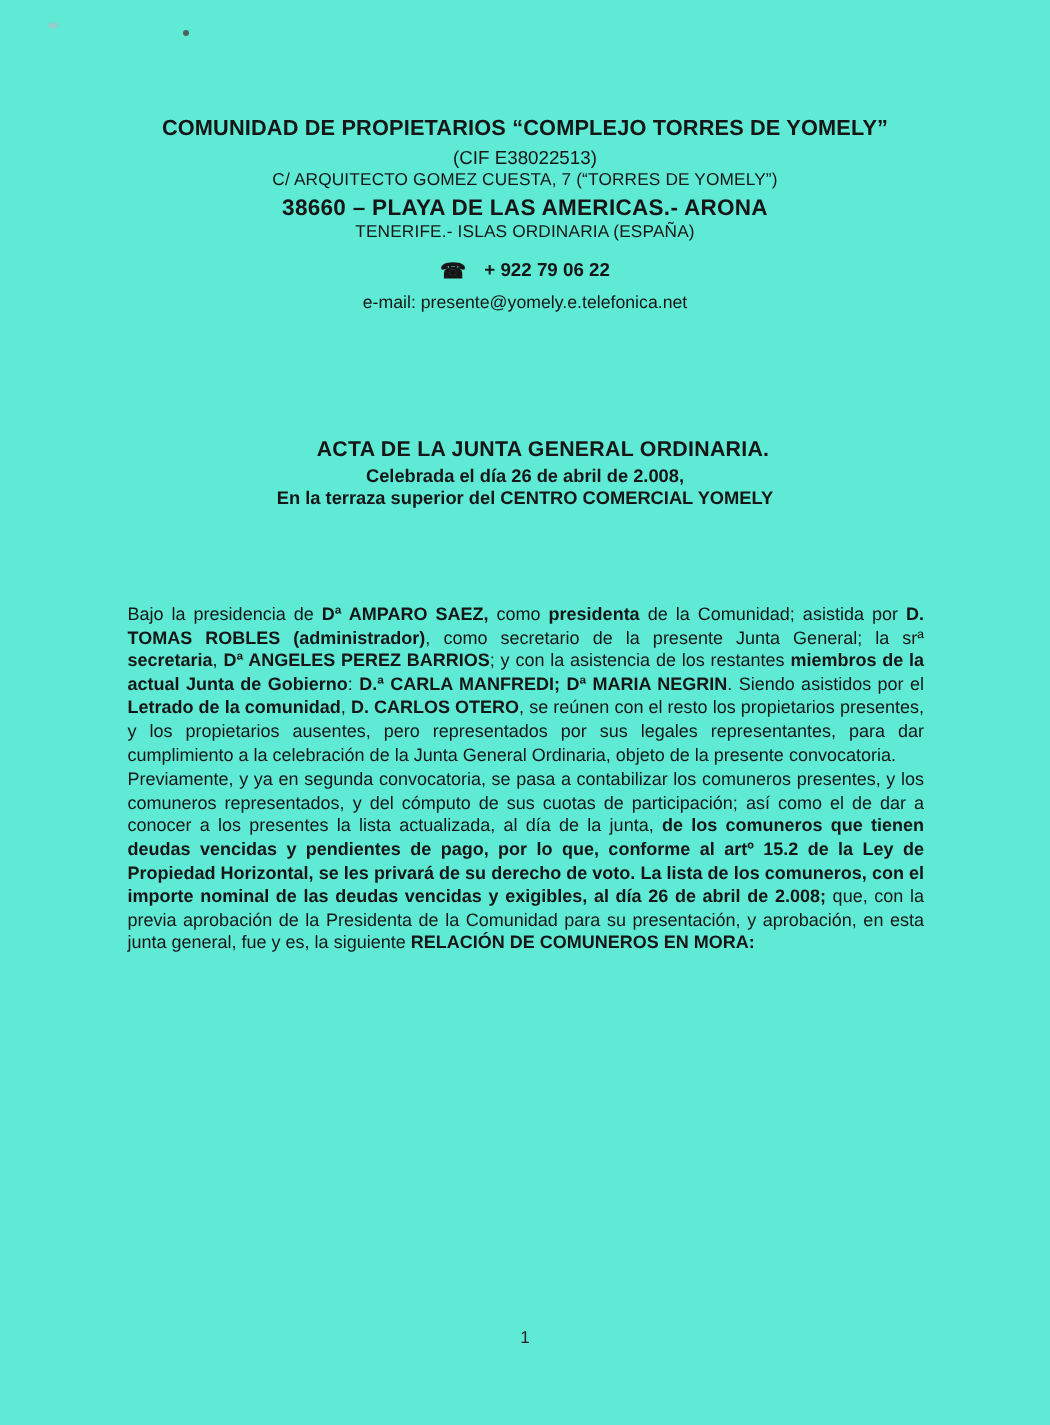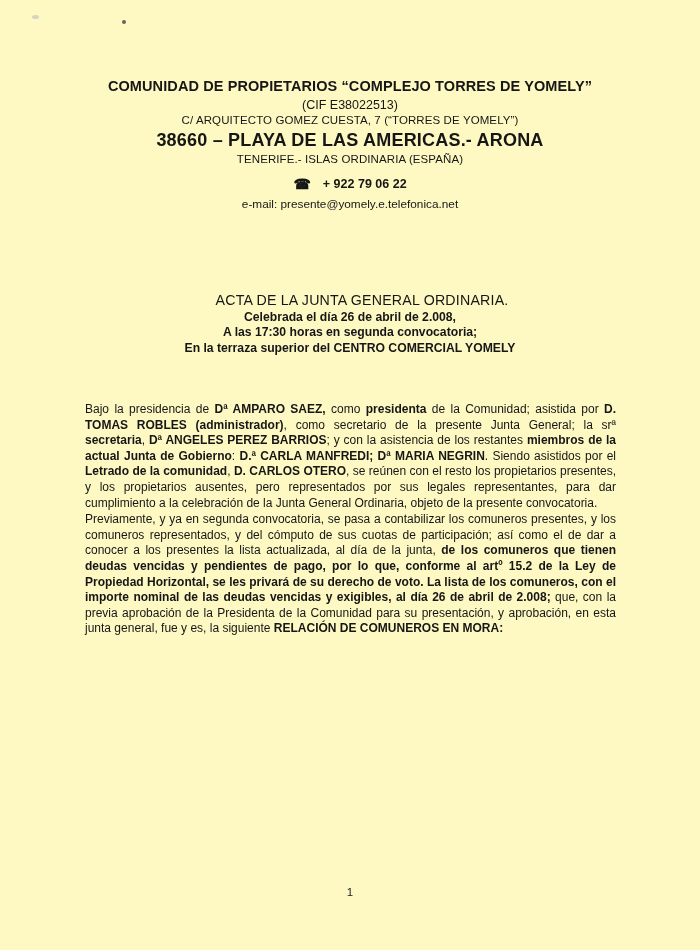--- a/index.html
+++ b/index.html
@@ -5,21 +5,21 @@
   html, body {
     margin: 0;
     padding: 0;
     background: #e8e8e8;
   }
   .page {
     position: relative;
     width: 700px;
     height: 950px;
     margin: 0 auto;
-    background: #fef9c3;
+    background: #5eead4;
     color: #161616;
     font-family: "Liberation Sans", sans-serif;
     overflow: hidden;
   }
 
   
   .speck-a {
     position: absolute; left: 122px; top: 20px;
     width: 4px; height: 4px; border-radius: 50%;
     background: #4a4a4a; opacity: .85;
@@ -31,31 +31,31 @@
   }
 
   
   .letterhead {
     position: absolute; top: 78px; left: 0; right: 0;
     text-align: center; line-height: 1.16;
   }
   .org-name  { font-size: 14.5px; font-weight: bold; letter-spacing: .1px; }
   .cif       { font-size: 12.5px; font-weight: normal; margin-top: 3px; }
   .addr      { font-size: 11.5px; margin-top: 2px; letter-spacing: .1px; }
-  .addr-bold { font-size: 18px; font-weight: bold; margin-top: 2px; letter-spacing: .2px; }
+  .addr-bold { font-size: 15px; font-weight: bold; margin-top: 2px; letter-spacing: .2px; }
   .phone-line { font-size: 12.5px; font-weight: bold; margin-top: 10px; }
   .phone-line .tel-glyph { font-size: 14px; margin-right: 12px; vertical-align: -1px; }
   .email-line { font-size: 11.8px; margin-top: 6px; }
 
   
   .title-block {
     position: absolute; top: 293px; left: 0; right: 0;
     text-align: center; line-height: 1.0;
   }
-  .doc-title { font-size: 14.2px; font-weight: normal; letter-spacing: .2px; margin-left: 24px; }
+  .doc-title { font-size: 14.2px; font-weight: bold; letter-spacing: .2px; margin-left: 24px; }
   .doc-sub   { font-size: 12.2px; font-weight: bold; margin-top: 3.5px; }
 
   
   .body-text {
     position: absolute; top: 402px; left: 85px; width: 531px;
     font-size: 12px; line-height: 15.6px;
     text-align: justify;
   }
   .para { margin: 0; }
   .para + .para { margin-top: 1px; }
@@ -83,21 +83,20 @@
     <div class="addr">TENERIFE.- ISLAS ORDINARIA (ESPAÑA)</div>
     <div class="phone-line">
       <span class="tel-glyph">☎</span><span>+ 922 79 06 22</span>
     </div>
     <div class="email-line">e-mail: presente@yomely.e.telefonica.net</div>
   </div>
 
   <div class="title-block">
     <div class="doc-title">ACTA DE LA JUNTA GENERAL ORDINARIA.</div>
     <div class="doc-sub">Celebrada el día 26 de abril de 2.008,</div>
-    <div class="doc-sub">A las 17:30 horas en segunda convocatoria;</div>
     <div class="doc-sub">En la terraza superior del CENTRO COMERCIAL YOMELY</div>
   </div>
 
   <div class="body-text">
       <p class="para"><span>Bajo la presidencia de </span><span class="b">Dª AMPARO SAEZ,</span><span> como </span><span class="b">presidenta</span><span> de la Comunidad; asistida por </span><span class="b">D. TOMAS ROBLES (administrador)</span><span>, como secretario de la presente Junta General; la srª </span><span class="b">secretaria</span><span>, </span><span class="b">Dª ANGELES PEREZ BARRIOS</span><span>; y con la asistencia de los restantes </span><span class="b">miembros de la actual Junta de Gobierno</span><span>: </span><span class="b">D.ª CARLA MANFREDI; Dª MARIA NEGRIN</span><span>. Siendo asistidos por el </span><span class="b">Letrado de la comunidad</span><span>, </span><span class="b">D. CARLOS OTERO</span><span>, se reúnen con el resto los propietarios presentes, y los propietarios ausentes, pero representados por sus legales representantes, para dar cumplimiento a la celebración de la Junta General Ordinaria, objeto de la presente convocatoria.</span></p>
       <p class="para"><span>Previamente, y ya en segunda convocatoria, se pasa a contabilizar los comuneros presentes, y los comuneros representados, y del cómputo de sus cuotas de participación; así como el de dar a conocer a los presentes la lista actualizada, al día de la junta, </span><span class="b">de los comuneros que tienen deudas vencidas y pendientes de pago, por lo que, conforme al artº 15.2 de la Ley de Propiedad Horizontal, se les privará de su derecho de voto. La lista de los comuneros, con el importe nominal de las deudas vencidas y exigibles, al día 26 de abril de 2.008;</span><span> que, con la previa aprobación de la Presidenta de la Comunidad para su presentación, y aprobación, en esta junta general, fue y es, la siguiente </span><span class="b">RELACIÓN DE COMUNEROS EN MORA:</span></p>
     </div>
 
   <div class="page-number">1</div>
 

